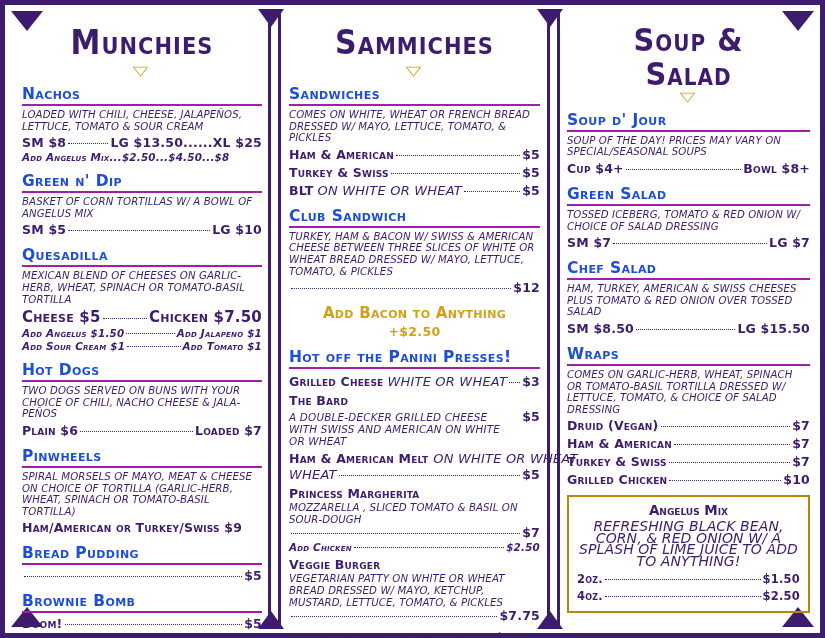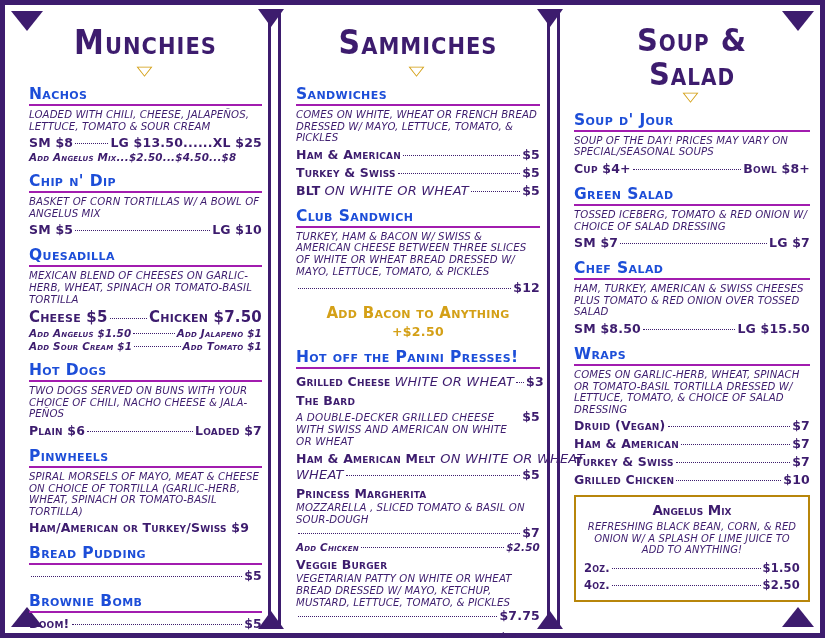--- a/index.html
+++ b/index.html
@@ -23,21 +23,21 @@
   .chev.bl{left:6px;bottom:6px;border-left:16px solid transparent;border-right:16px solid transparent;border-bottom:20px solid #3d1c6e;}
   .chev.br{right:6px;bottom:6px;border-left:16px solid transparent;border-right:16px solid transparent;border-bottom:20px solid #3d1c6e;}
 
   .cols{
     position:absolute;left:0;top:0;right:0;bottom:0;
     display:flex;
   }
   .col{
     position:relative;
     box-sizing:border-box;
-    padding:14px 10px 8px 24px;
+    padding:14px 10px 8px 17px;
   }
   .col-1{width:268px;}
   .col-2{width:278px;}
   .col-3{width:271px;}
 
   
   .vrule{
     position:absolute;top:8px;bottom:8px;width:7px;
     border-left:3px solid #3d1c6e;
     border-right:3px solid #3d1c6e;
@@ -146,21 +146,21 @@
     padding:5px 8px 7px 8px;
   }
   .box h3{
     margin:0 0 3px 0;
     text-align:center;
     color:#3d1c6e;
     font-size:13.5px;
     font-weight:bold;
     font-variant:small-caps;
   }
-  .box .desc{text-align:center;margin:0 0 5px 0;font-size:10px;line-height:11.4px;}
+  .box .desc{text-align:center;margin:0 0 5px 0;font-size:14px;line-height:11.4px;}
   .box .row{font-size:11.5px;}
   .nospace{margin-top:1px;}
 </style>
 </head>
 <body>
 
 <div class="page">
   <div class="chev tl"></div>
   <div class="chev tr"></div>
   <div class="chev bl"></div>
@@ -183,21 +183,21 @@
       <p class="desc">Loaded with chili, cheese,  jalapeños, lettuce, tomato &amp; sour cream</p>
       <div class="row">
         <span class="nm">SM $8</span>
         <span class="dots"></span>
         <span class="pr">LG $13.50......XL $25</span>
       </div>
       <div class="row small nospace">
         <span class="nm">Add Angelus Mix...$2.50...$4.50...$8</span>
       </div>
 
-      <h2 class="cat">Chip n' Dip</h2>
+      <h2 class="cat">Green n' Dip</h2>
       <p class="desc">Basket of corn tortillas w/ a bowl of Angelus Mix</p>
       <div class="row">
         <span class="nm">SM $5</span>
         <span class="dots"></span>
         <span class="pr">LG $10</span>
       </div>
 
       <h2 class="cat">Quesadilla</h2>
       <p class="desc">Mexican blend of cheeses on garlic-herb, wheat, spinach or tomato-basil tortilla</p>
       <div class="row" style="font-size:15px;">

